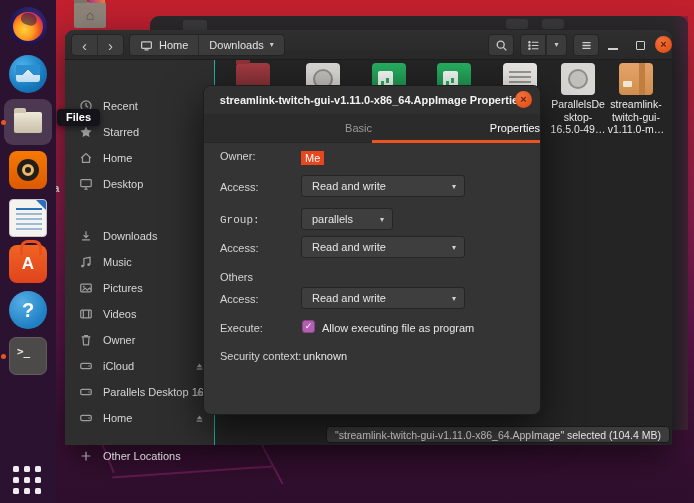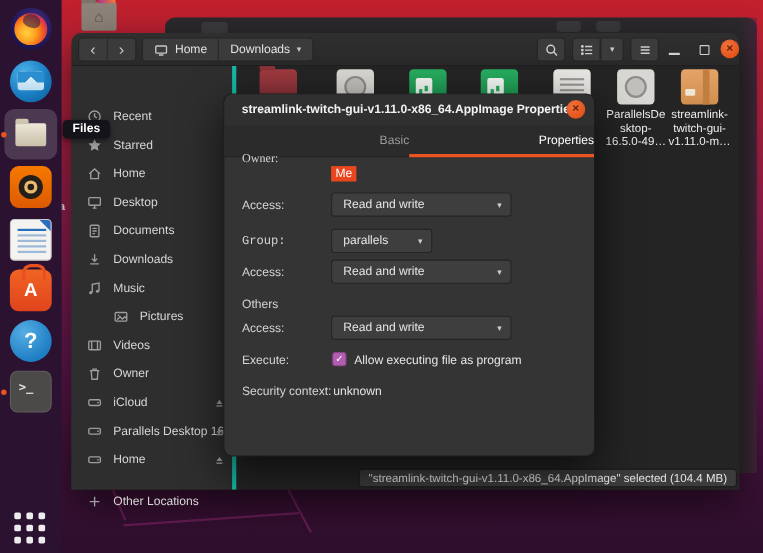--- a/index.html
+++ b/index.html
@@ -93,21 +93,21 @@
   .pathgrp{position:absolute;left:64px;top:4px;height:22px;display:flex;background:#3b3b3b;border:1px solid #242424;border-radius:4px;overflow:hidden;}
   .pbtn{display:flex;align-items:center;gap:6px;padding:0 10px;color:#e2e2e2;font-size:11px;}
   .caret{font-size:8px;color:#c9c9c9;line-height:1;}
   .glyph-line{display:block;}
   .min-ic{width:10px;height:2px;background:#cfcfcf;margin-top:8px;}
   .max-ic{width:9px;height:9px;border:1.5px solid #cfcfcf;border-radius:1px;}
   .closebtn{position:absolute;width:17px;height:17px;border-radius:50%;
     background:radial-gradient(circle at 38% 32%,#f1713f,#e45419 70%);display:flex;align-items:center;justify-content:center;
     color:#6e2104;font-size:11px;font-weight:bold;line-height:1;}
 
-  .sidebar{position:absolute;left:0;top:30px;width:150px;bottom:0;background:#2e2e2e;border-right:4px solid #14b8a6;}
+  .sidebar{position:absolute;left:0;top:30px;width:150px;bottom:0;background:#2e2e2e;border-right:1px solid #14b8a6;}
   .side-item{position:absolute;left:0;width:150px;height:26px;display:flex;align-items:center;gap:10px;padding-left:14px;color:#d6d6d6;font-size:11px;}
   .side-item .sic{width:14px;height:14px;color:#9e9e9e;flex:none;display:flex;}
   .side-item .eject{position:absolute;right:10px;color:#9e9e9e;width:11px;height:11px;display:flex;}
 
   .content{position:absolute;left:150px;top:30px;width:457px;bottom:0;background:#242424;overflow:hidden;}
   .ficon{position:absolute;top:3px;width:34px;height:32px;border-radius:4px;}
   .f-folder{background:linear-gradient(180deg,#a23b41 0%,#7e2d33 100%);}
   .f-folder::before{content:"";position:absolute;left:0;top:-4px;width:14px;height:5px;background:#8c3238;border-radius:2px 2px 0 0;}
   .f-disc{background:#d9d7d3;display:flex;align-items:center;justify-content:center;}
   .f-disc::before{content:"";width:16px;height:16px;border-radius:50%;border:2px solid #8f8d89;background:#c2c0bc;}
@@ -264,48 +264,39 @@
       </div>
       <div class="side-item" style="top:111px;">
         <span class="sic">
             <svg width="14" height="14" viewBox="0 0 16 16" fill="none" stroke="currentColor" stroke-width="1.4">
               <rect x="2" y="3" width="12" height="8" rx="1"></rect>
               <path d="M6 14h4M8 11v3"></path>
             </svg>
           </span>
         <span>Desktop</span>
       </div>
-      <div class="side-item" style="top:137px;">
-        <span class="sic">
-            <svg width="14" height="14" viewBox="0 0 16 16" fill="none" stroke="currentColor" stroke-width="1.4">
-              <rect x="3.5" y="2" width="9" height="12" rx="1"></rect>
-              <path d="M5.8 5.2h4.4M5.8 8h4.4M5.8 10.8h2.6"></path>
-            </svg>
-          </span>
-        <span>Documents</span>
-      </div>
       <div class="side-item" style="top:163px;">
         <span class="sic">
             <svg width="14" height="14" viewBox="0 0 16 16" fill="none" stroke="currentColor" stroke-width="1.4">
               <path d="M8 2.5v7M5.3 7l2.7 2.8L10.7 7M3.5 12.5h9"></path>
             </svg>
           </span>
         <span>Downloads</span>
       </div>
       <div class="side-item" style="top:189px;">
         <span class="sic">
             <svg width="14" height="14" viewBox="0 0 16 16" fill="none" stroke="currentColor" stroke-width="1.4">
               <path d="M5.6 12.5V4l7-1.4v8.4"></path>
               <circle cx="4" cy="12.6" r="1.6" fill="currentColor" stroke="none"></circle>
               <circle cx="11" cy="11.1" r="1.6" fill="currentColor" stroke="none"></circle>
             </svg>
           </span>
         <span>Music</span>
       </div>
-      <div class="side-item" style="top:215px;margin-left:24px;">
+      <div class="side-item" style="top:215px;">
         <span class="sic">
             <svg width="14" height="14" viewBox="0 0 16 16" fill="none" stroke="currentColor" stroke-width="1.4">
               <rect x="2" y="3.5" width="12" height="9" rx="1"></rect>
               <circle cx="5.5" cy="6.5" r="1" fill="currentColor" stroke="none"></circle>
               <path d="M4 11l3-3 2.5 2.4L12 8l2 2"></path>
             </svg>
           </span>
         <span>Pictures</span>
       </div>
       <div class="side-item" style="top:241px;">
@@ -417,21 +408,21 @@
 
     <div class="tabs">
       <div class="tab">
           <span>Basic</span>
         </div>
       <div class="tab active">
           <span>Properties</span>
         </div>
     </div>
 
-    <div class="dlabel" style="top:52px;font-family:Liberation Serif, serif;">Owner:</div>
+    <div class="dlabel" style="top:64px;">Owner:</div>
     <div class="dvalue hl" style="left:97px;top:65px;">Me</div>
 
     <div class="dlabel" style="top:95px;">Access:</div>
     <div class="dd" style="left:97px;top:89px;width:164px;">
       <span>Read and write</span>
       <span class="ddcaret">▾</span>
     </div>
 
     <div class="dlabel" style="top:128px;font-family:Liberation Mono, monospace;">Group:</div>
     <div class="dd" style="left:97px;top:122px;width:92px;">

